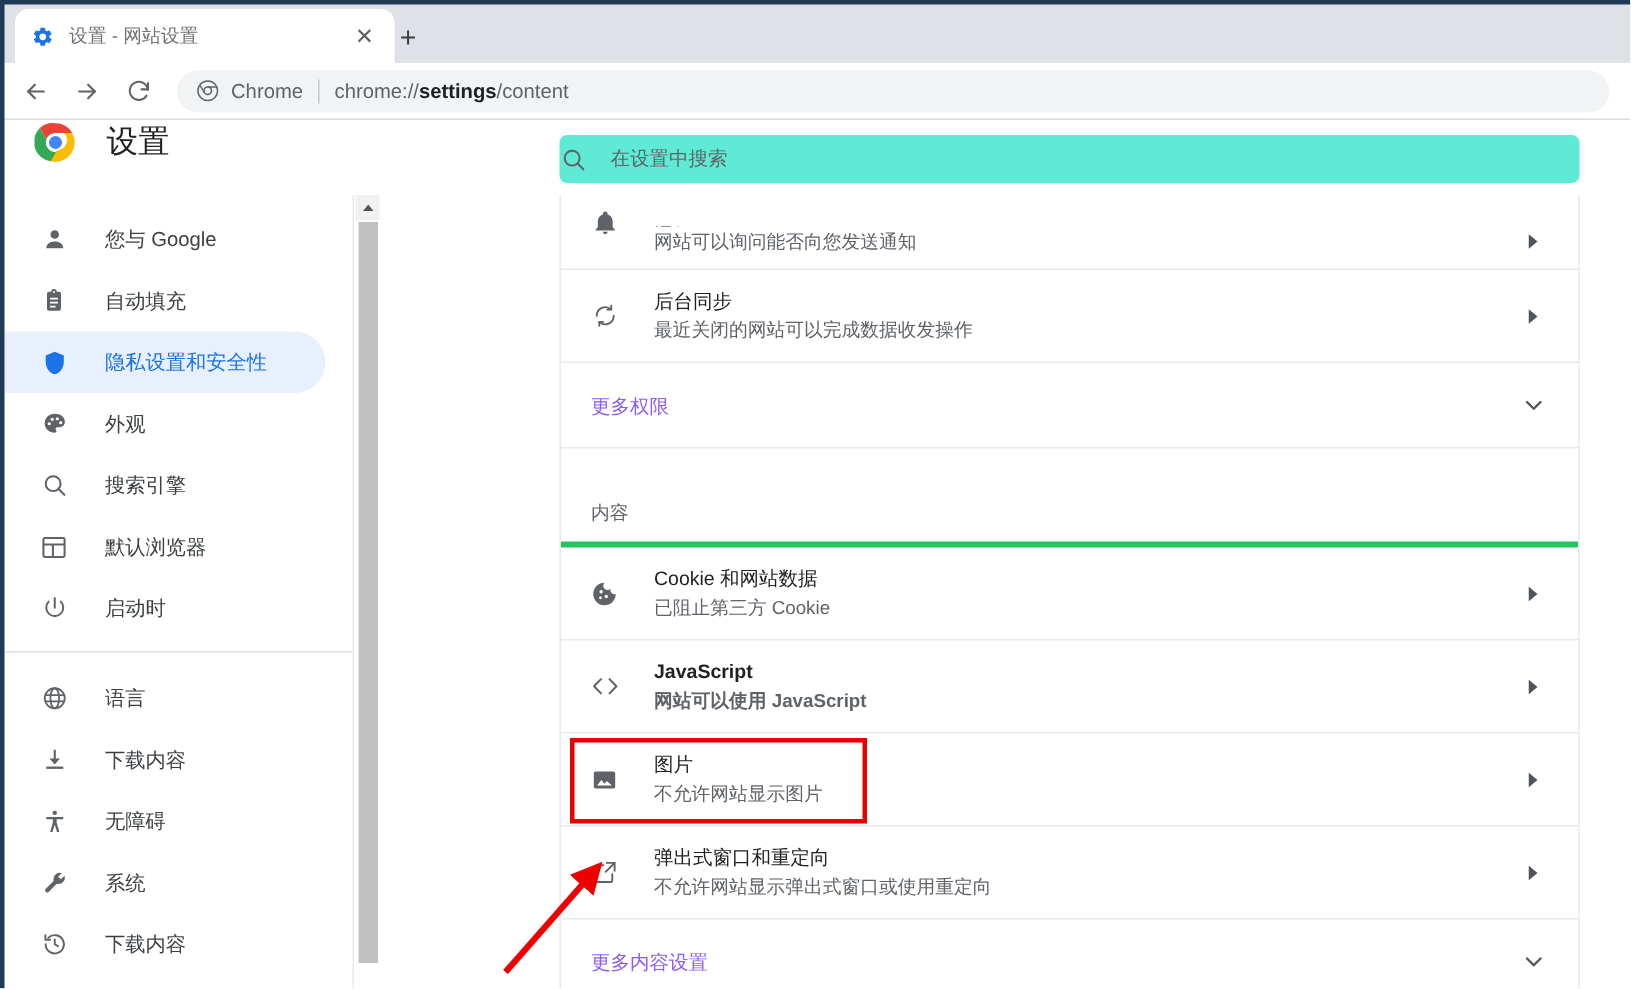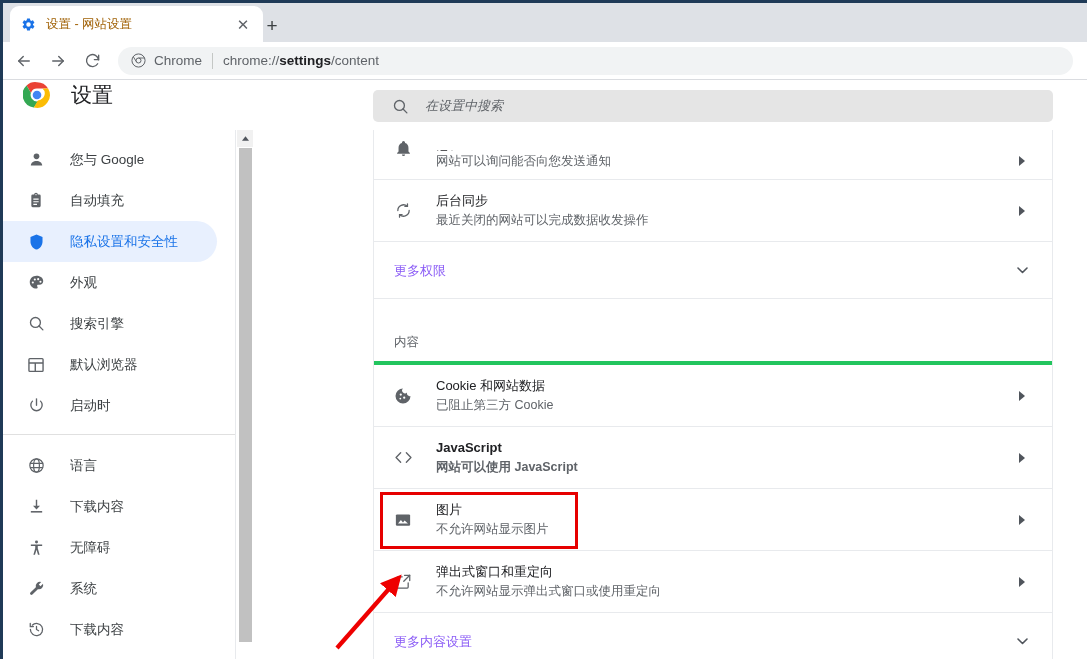--- a/index.html
+++ b/index.html
@@ -31,21 +31,21 @@
   .tab {
     position:absolute; left:10px; top:6px; width:253px; height:36px;
     background:#ffffff; border-radius:9px 9px 0 0;
     display:flex; align-items:center; padding:0 10px;
   }
   .tab-favicon {
     width:17px; height:17px; flex:0 0 17px; margin-right:9px;
     display:flex; align-items:center; justify-content:center;
   }
   .tab-title {
-    flex:1 1 auto; font-size:12.5px; color:#a16207;
+    flex:1 1 auto; font-size:12.5px; color:#737373;
     white-space:nowrap; overflow:hidden; text-overflow:ellipsis;
     line-height:17px;
   }
   .tab-close {
     width:20px; height:20px; flex:0 0 20px; border-radius:50%;
     display:flex; align-items:center; justify-content:center;
     font-size:15px; color:#5f6368; line-height:1;
   }
   .newtab {
     position:absolute; left:258px; top:11px; width:28px; height:28px;
@@ -90,22 +90,22 @@
     background:#ffffff; display:flex; align-items:flex-start;
   }
   .chrome-logo {
     margin-left:20px; width:28px; height:28px; flex:0 0 28px;
   }
   .settings-title {
     margin-left:20px; font-size:21px; color:#202124; line-height:28px;
   }
   .settings-search {
     position:absolute; left:370px; top:9px; width:680px; height:32px;
-    background:#e5e5e5; border-radius:5px;
-    display:flex; align-items:center; padding:0 18px;font-style:italic;
+    background:#5eead4; border-radius:5px;
+    display:flex; align-items:center; padding:0 0;
   }
   .settings-search .s-icon {
     width:18px; height:18px; flex:0 0 18px; margin-right:16px;
     display:flex; align-items:center; justify-content:center;
   }
   .settings-search .s-placeholder {
     font-size:13px; color:#5f6368; line-height:18px;
   }
 
   

